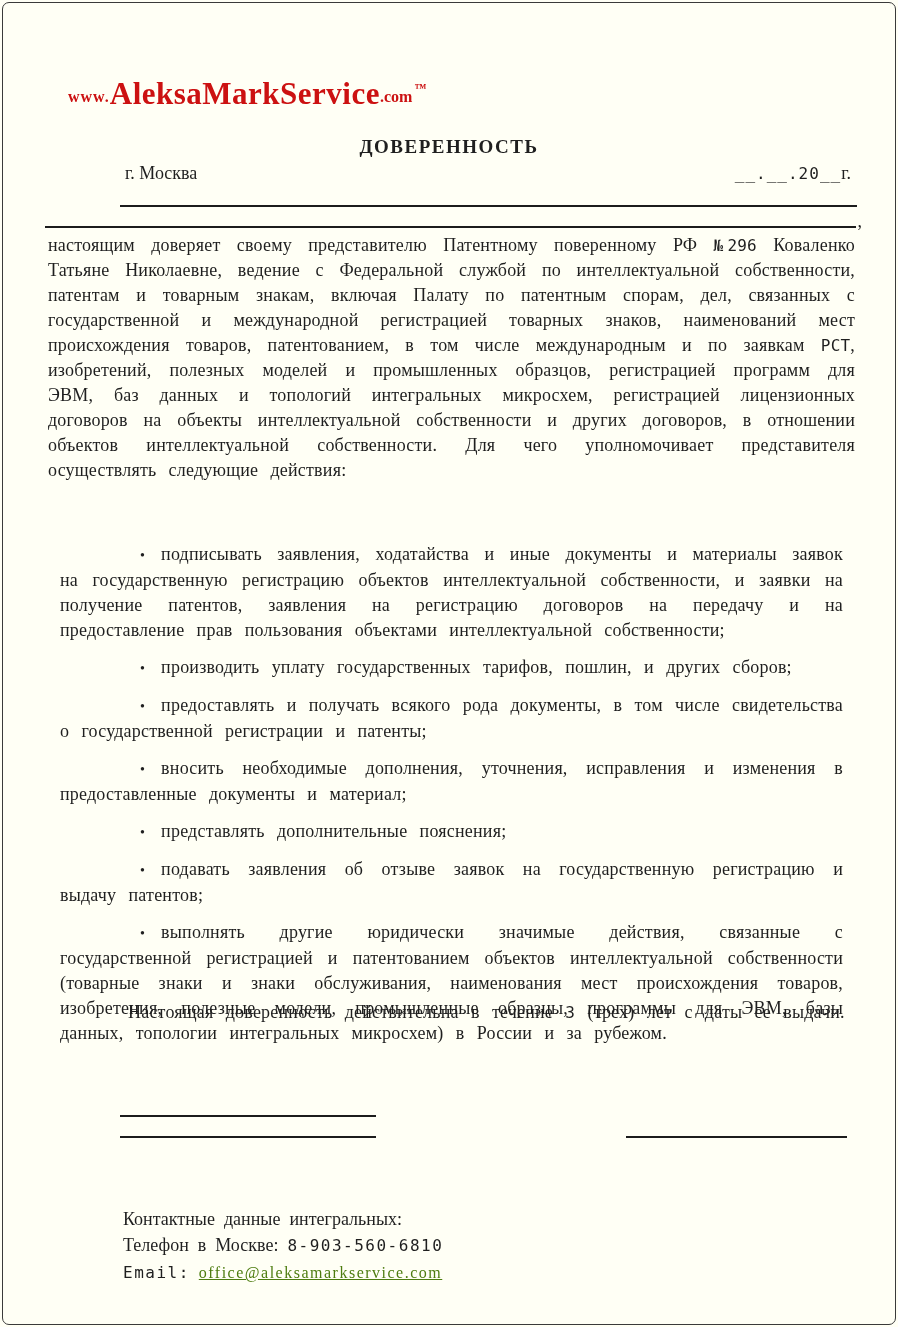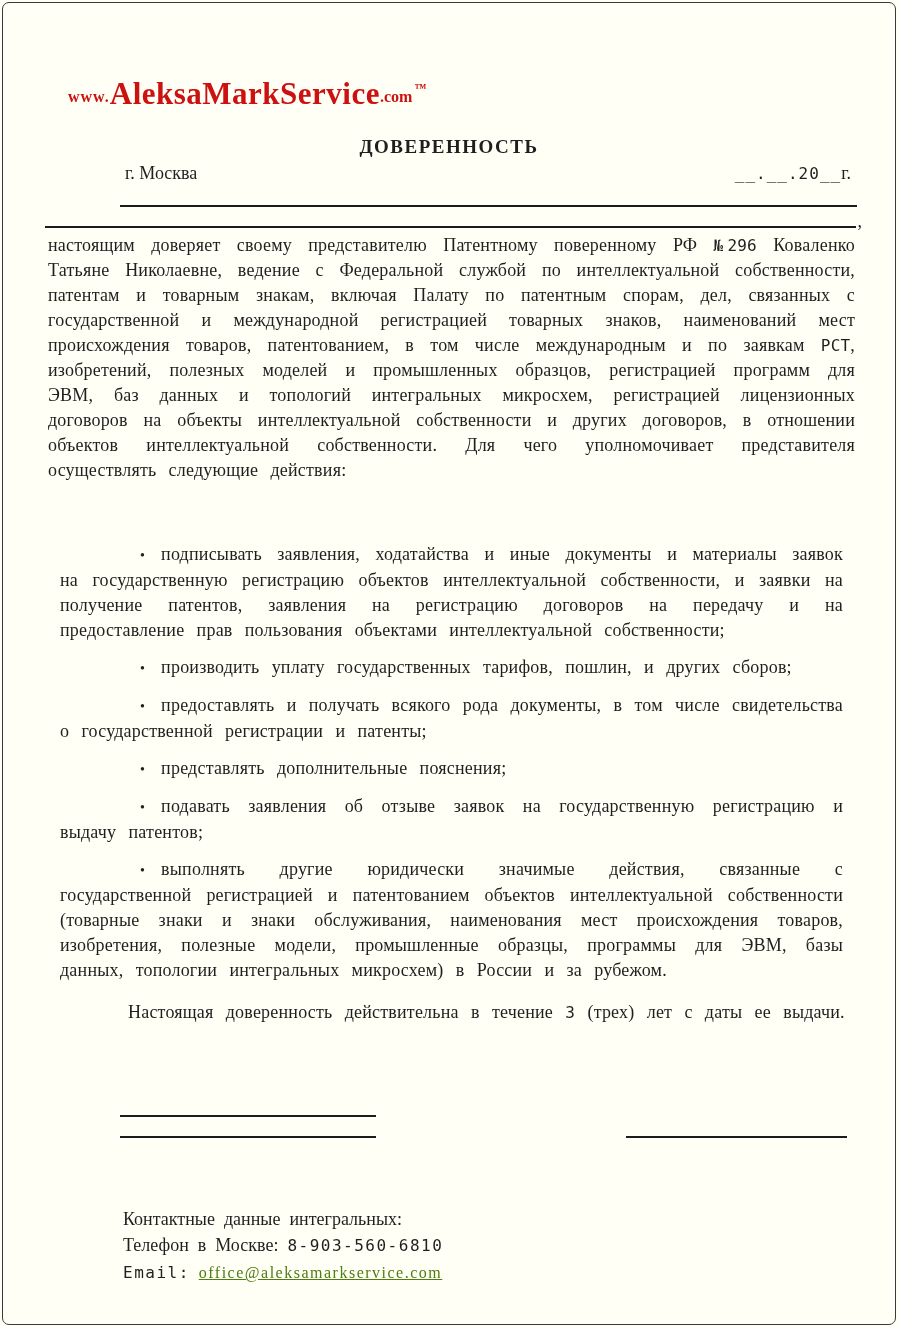--- a/index.html
+++ b/index.html
@@ -152,20 +152,21 @@
   </div>
 
   <div class="textblock intro">
     <p class="para"><span>настоящим доверяет своему представителю Патентному поверенному РФ </span><span class="mono-inline">№296</span><span> Коваленко Татьяне Николаевне, ведение с Федеральной службой по интеллектуальной собственности, патентам и товарным знакам, включая Палату по патентным спорам, дел, связанных с государственной и международной регистрацией товарных знаков, наименований мест происхождения товаров, патентованием, в том числе международным и по заявкам </span><span class="mono-inline">PCT</span><span>, изобретений, полезных моделей и промышленных образцов, регистрацией программ для ЭВМ, баз данных и топологий интегральных микросхем, регистрацией лицензионных договоров на объекты интеллектуальной собственности и других договоров, в отношении объектов интеллектуальной собственности. Для чего уполномочивает представителя осуществлять следующие действия:</span></p>
   </div>
 
   <div class="textblock powers">
     <p class="bullet-item"><span class="bullet-marker">•</span><span>подписывать заявления, ходатайства и иные документы и материалы заявок на государственную регистрацию объектов интеллектуальной собственности, и заявки на получение патентов, заявления на регистрацию договоров на передачу и на предоставление прав пользования объектами интеллектуальной собственности;</span></p>
     <p class="bullet-item"><span class="bullet-marker">•</span><span>производить уплату государственных тарифов, пошлин, и других сборов;</span></p>
     <p class="bullet-item"><span class="bullet-marker">•</span><span>предоставлять и получать всякого рода документы, в том числе свидетельства о государственной регистрации и патенты;</span></p>
+    <p class="bullet-item"><span class="bullet-marker">•</span><span>вносить необходимые дополнения, уточнения, исправления и изменения в предоставленные документы и материал;</span></p>
     <p class="bullet-item"><span class="bullet-marker">•</span><span>представлять дополнительные пояснения;</span></p>
     <p class="bullet-item"><span class="bullet-marker">•</span><span>подавать заявления об отзыве заявок на государственную регистрацию и выдачу патентов;</span></p>
     <p class="bullet-item"><span class="bullet-marker">•</span><span>выполнять другие юридически значимые действия, связанные с государственной регистрацией и патентованием объектов интеллектуальной собственности (товарные знаки и знаки обслуживания, наименования мест происхождения товаров, изобретения, полезные модели, промышленные образцы, программы для ЭВМ, базы данных, топологии интегральных микросхем) в России и за рубежом.</span></p>
   </div>
 
   <div class="textblock closing">
     <p class="para indent"><span>Настоящая доверенность действительна в течение </span><span class="mono-inline">3</span><span> (трех) лет с даты ее выдачи.</span></p>
   </div>
 
   <div class="sig sig-l1"></div>

